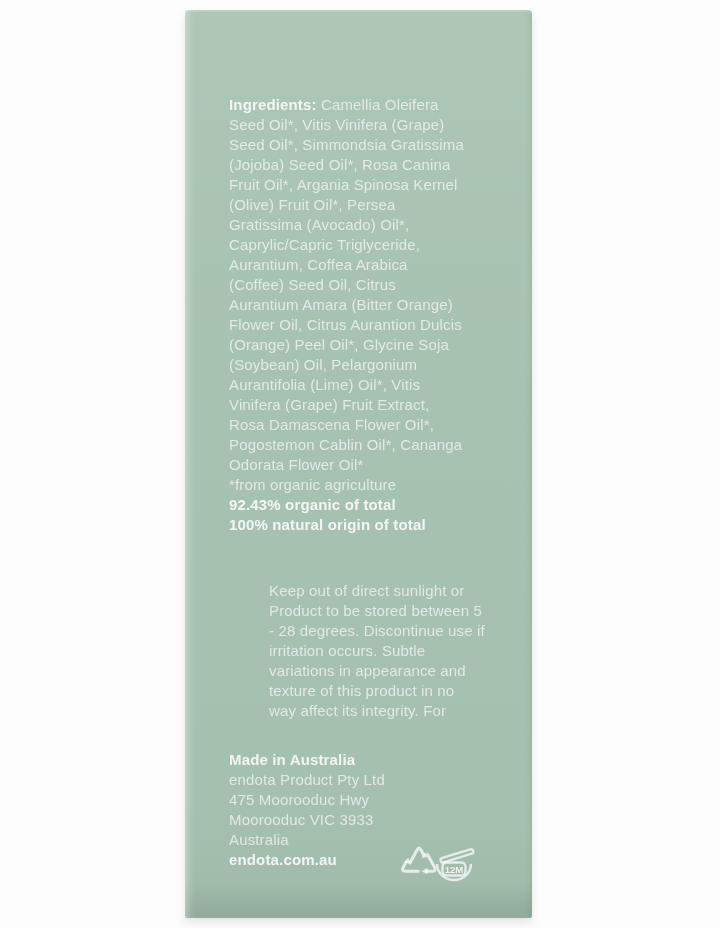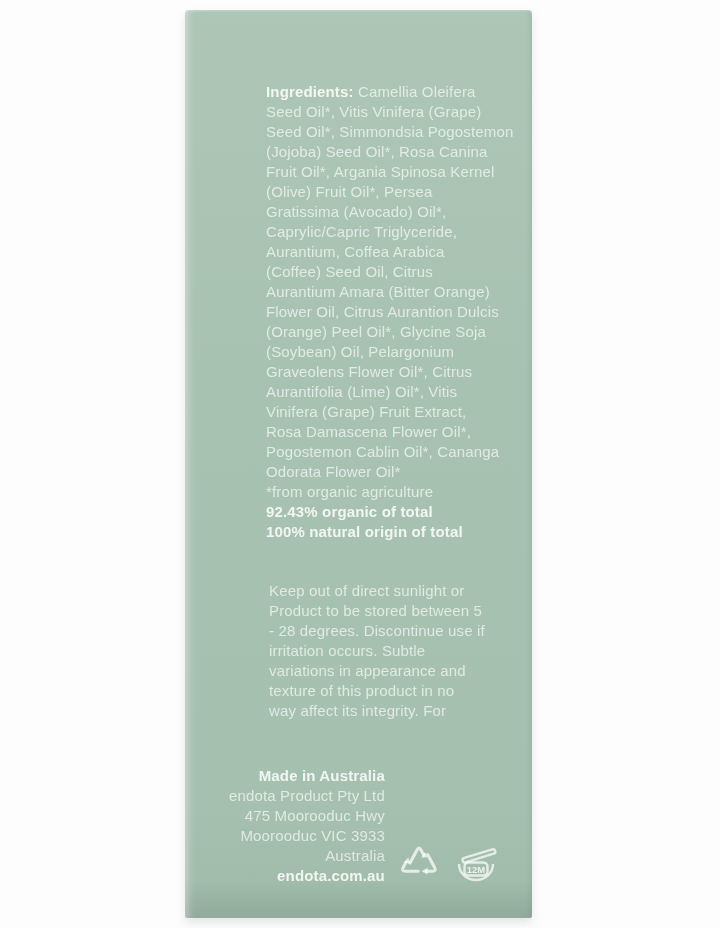--- a/index.html
+++ b/index.html
@@ -25,51 +25,50 @@
     position:absolute;
     left:44px;
     color:rgba(255,255,255,0.66);
     font-size:15px;
     line-height:20px;
     letter-spacing:0.15px;
     white-space:nowrap;
   }
   .line{height:20px;}
   .bold{font-weight:bold;color:rgba(255,255,255,0.85);}
-  .ingredients{top:72px;margin-left:37px;}
+  .ingredients{top:85px;}
   .storage{top:571px;margin-left:40px;}
-  .footer{top:756px;text-align:right;}
+  .footer{top:740px;}
   .icon{position:absolute;}
   .icon svg{display:block;}
   .recycle{left:213px;top:830px;}
-  .pao{left:268px;top:834px;}
+  .pao{left:246px;top:834px;}
 </style>
 </head>
 <body>
 
 <div class="stage">
   <div class="box">
 
     <div class="text-block ingredients">
       <div class="line"><span class="bold">Ingredients:</span><span> Camellia Oleifera</span></div>
       <div>
           <div class="line">Seed Oil*, Vitis Vinifera (Grape)</div>
-          <div class="line">Seed Oil*, Simmondsia Pogostemon</div>
+          <div class="line">Seed Oil*, Simmondsia Gratissima</div>
           <div class="line">(Jojoba) Seed Oil*, Rosa Canina</div>
           <div class="line">Fruit Oil*, Argania Spinosa Kernel</div>
           <div class="line">(Olive) Fruit Oil*, Persea</div>
           <div class="line">Gratissima (Avocado) Oil*,</div>
           <div class="line">Caprylic/Capric Triglyceride,</div>
           <div class="line">Aurantium, Coffea Arabica</div>
           <div class="line">(Coffee) Seed Oil, Citrus</div>
           <div class="line">Aurantium Amara (Bitter Orange)</div>
           <div class="line">Flower Oil, Citrus Aurantion Dulcis</div>
           <div class="line">(Orange) Peel Oil*, Glycine Soja</div>
           <div class="line">(Soybean) Oil, Pelargonium</div>
-          <div class="line">Graveolens Flower Oil*, Citrus</div>
           <div class="line">Aurantifolia (Lime) Oil*, Vitis</div>
           <div class="line">Vinifera (Grape) Fruit Extract,</div>
           <div class="line">Rosa Damascena Flower Oil*,</div>
           <div class="line">Pogostemon Cablin Oil*, Cananga</div>
           <div class="line">Odorata Flower Oil*</div>
         </div>
       <div class="line">*from organic agriculture</div>
       <div class="line bold">92.43% organic of total</div>
       <div class="line bold">100% natural origin of total</div>
     </div>

